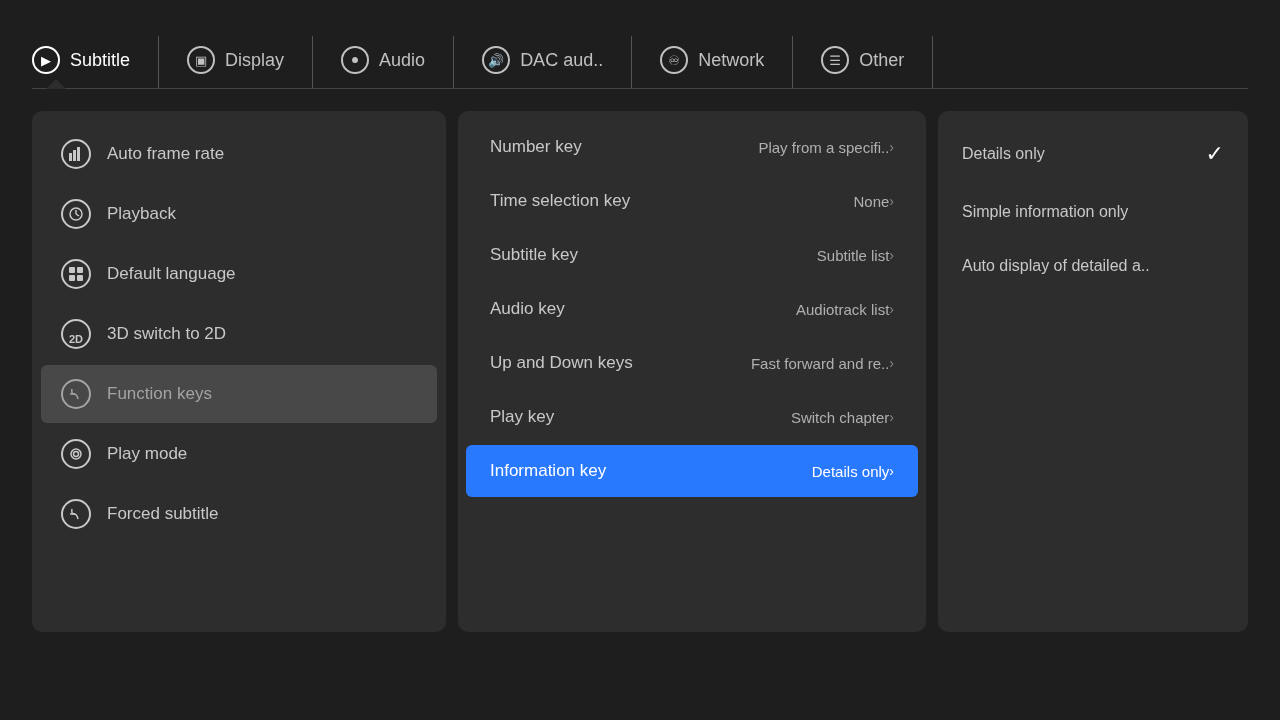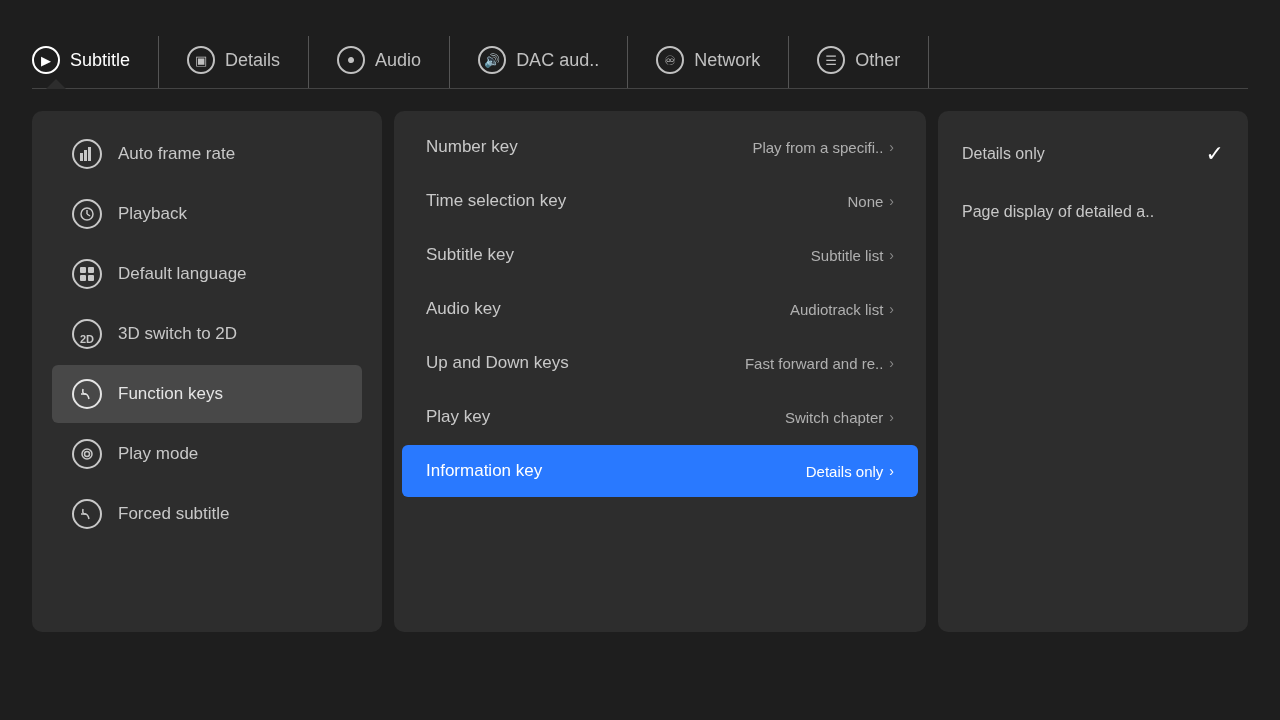--- a/index.html
+++ b/index.html
@@ -77,23 +77,23 @@
       height: calc(720px - 155px);
     }
 
     
     .panel {
       background: #2d2d2d;
       border-radius: 10px;
       overflow: hidden;
     }
     .panel-left {
-      width: 350px;
+      width: 414px;
       flex-shrink: 0;
-      padding: 12px 12px;
+      padding: 12px 1px;
     }
     .panel-middle {
       flex: 1;
       margin: 0 12px;
       padding: 8px 0;
     }
     .panel-right {
       width: 310px;
       flex-shrink: 0;
       padding: 12px 0;
@@ -106,21 +106,21 @@
       gap: 16px;
       padding: 14px 20px;
       cursor: pointer;
       font-size: 17px;
       color: #c8c8c8;
       border-radius: 6px;
       margin: 2px 8px;
     }
     .left-item.active {
       background: #484848;
-      color: #e5e5e5;
+      color: #a3a3a3;
     }
     .left-item .item-icon {
       width: 30px;
       height: 30px;
       border: 2px solid currentColor;
       border-radius: 50%;
       display: flex;
       align-items: center;
       justify-content: center;
       font-size: 12px;
@@ -143,21 +143,20 @@
       background: #2979ff;
       color: #ffffff;
       border-radius: 6px;
     }
     .middle-row .row-left {
       font-size: 17px;
     }
     .middle-row .row-right {
       display: flex;
       align-items: center;
-      gap: 6px;
       font-size: 15px;
       color: #b0b0b0;
     }
     .middle-row.active .row-right {
       color: #ffffff;
     }
     .chevron {
       font-size: 14px;
       color: #888;
     }
@@ -194,21 +193,21 @@
 <div class="header">
   <div class="page-title"></div>
   <div class="tab-bar">
 
     <div class="tab-item active">
         <div class="tab-icon">▶</div>
         <span>Subtitle</span>
       </div>
       <div class="tab-item">
         <div class="tab-icon">▣</div>
-        <span>Details</span>
+        <span>Display</span>
       </div>
       <div class="tab-item">
         <div class="tab-icon">⏺</div>
         <span>Audio</span>
       </div>
       <div class="tab-item">
         <div class="tab-icon">🔊</div>
         <span>DAC aud..</span>
       </div>
       <div class="tab-item">
@@ -343,16 +342,19 @@
         </div>
       </div>
     </div>
   <div class="panel panel-right">
 
   <div class="right-option">
         <span>Details only</span>
         <span class="check-icon">✓</span>
       </div>
       <div class="right-option">
-        <span>Page display of detailed a..</span>
+        <span>Simple information only</span>
+      </div>
+      <div class="right-option">
+        <span>Auto display of detailed a..</span>
       </div>
     </div>
 </div>
 
 </body></html>

